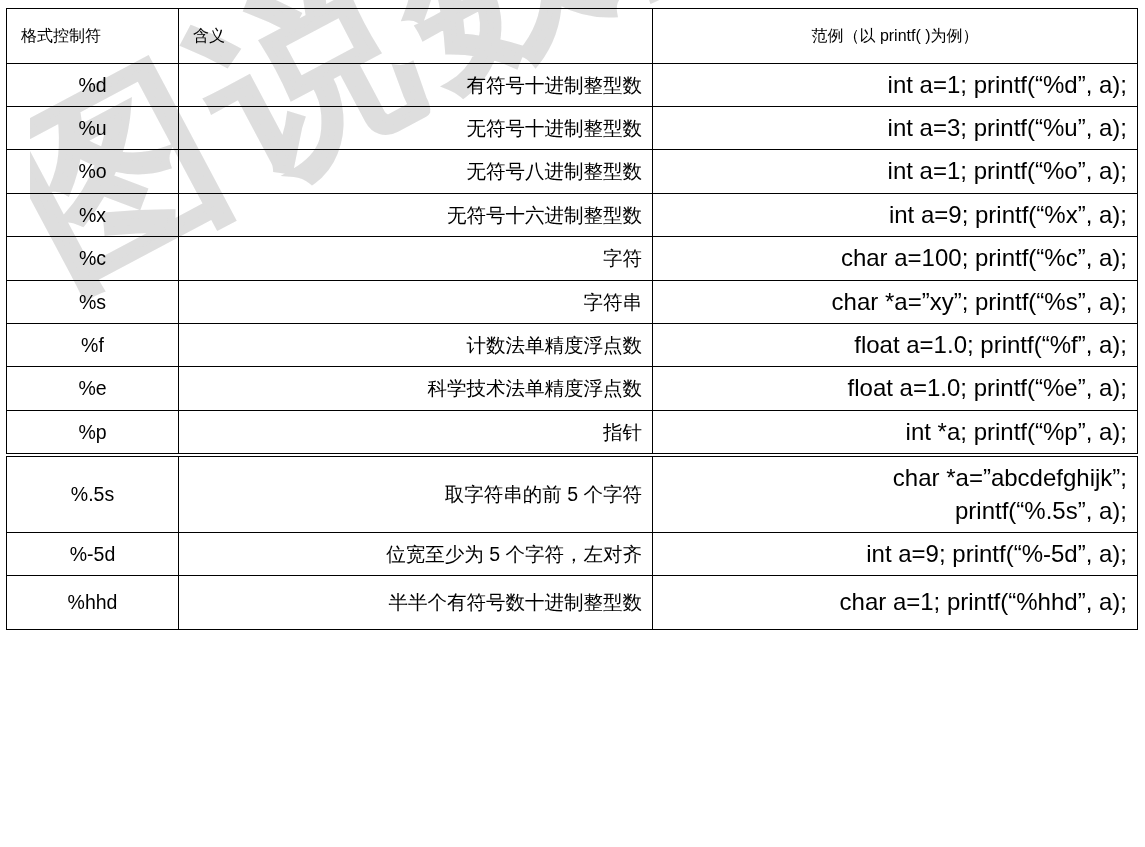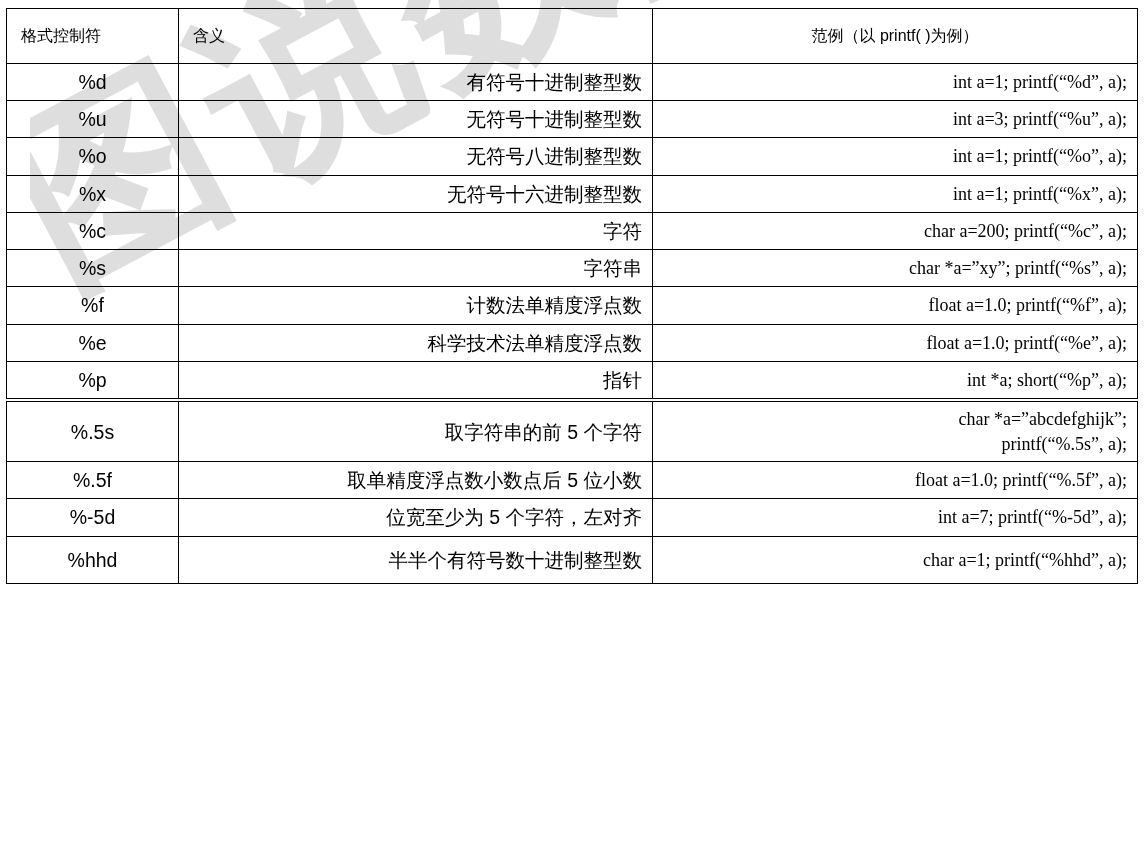--- a/index.html
+++ b/index.html
@@ -81,22 +81,22 @@
   
   tr.head td .cell { font-size: 16px; padding-top: 16px; padding-bottom: 16px; }
   tr.head .c1 .cell { text-align: left; padding-left: 14px; }
   tr.head .c2 .cell { text-align: left; padding-left: 14px; }
   tr.head .c3 .cell { text-align: center; }
 
   
   tr.sect-top td { border-top: 4px double #000000; }
 
   .code {
-    font-family: Liberation Serif, serif;
-    font-size: 18px;
+    font-family: Liberation Sans, sans-serif;
+    font-size: 24px;
     white-space: pre-wrap;
   }
   .multi .code { display: block; }
 
   tr.tall .cell { padding-top: 10px; padding-bottom: 10px; }
 </style>
 </head>
 <body>
 
 <div class="page">
@@ -158,32 +158,32 @@
           </td>
       </tr>
       <tr>
         <td class="c1">
             <div class="cell center">%x</div>
           </td>
         <td class="c2">
             <div class="cell left">无符号十六进制整型数</div>
           </td>
         <td class="c3">
-            <div class="cell left code">int a=1; printf(“%x”, a);</div>
+            <div class="cell left code">int a=9; printf(“%x”, a);</div>
           </td>
       </tr>
       <tr>
         <td class="c1">
             <div class="cell center">%c</div>
           </td>
         <td class="c2">
             <div class="cell left">字符</div>
           </td>
         <td class="c3">
-            <div class="cell left code">char a=200; printf(“%c”, a);</div>
+            <div class="cell left code">char a=100; printf(“%c”, a);</div>
           </td>
       </tr>
       <tr>
         <td class="c1">
             <div class="cell center">%s</div>
           </td>
         <td class="c2">
             <div class="cell left">字符串</div>
           </td>
         <td class="c3">
@@ -213,58 +213,47 @@
           </td>
       </tr>
       <tr>
         <td class="c1">
             <div class="cell center">%p</div>
           </td>
         <td class="c2">
             <div class="cell left">指针</div>
           </td>
         <td class="c3">
-            <div class="cell left code">int *a; short(“%p”, a);</div>
+            <div class="cell left code">int *a; printf(“%p”, a);</div>
           </td>
       </tr>
 
       <tr class="sect-top multi">
         <td class="c1">
             <div class="cell center">%.5s</div>
           </td>
         <td class="c2">
             <div class="cell left">取字符串的前 5 个字符</div>
           </td>
         <td class="c3">
           <div class="cell left">
             <span class="code">char *a=”abcdefghijk”;</span>
             <span class="code">printf(“%.5s”, a);</span>
           </div>
         </td>
       </tr>
       <tr>
         <td class="c1">
-            <div class="cell center">%.5f</div>
-          </td>
-        <td class="c2">
-            <div class="cell left">取单精度浮点数小数点后 5 位小数</div>
-          </td>
-        <td class="c3">
-            <div class="cell left code">float a=1.0; printf(“%.5f”, a);</div>
-          </td>
-      </tr>
-      <tr>
-        <td class="c1">
             <div class="cell center">%-5d</div>
           </td>
         <td class="c2">
             <div class="cell left">位宽至少为 5 个字符，左对齐</div>
           </td>
         <td class="c3">
-            <div class="cell left code">int a=7; printf(“%-5d”, a);</div>
+            <div class="cell left code">int a=9; printf(“%-5d”, a);</div>
           </td>
       </tr>
 
       <tr class="tall">
         <td class="c1">
             <div class="cell center">%hhd</div>
           </td>
         <td class="c2">
             <div class="cell left">半半个有符号数十进制整型数</div>
           </td>

